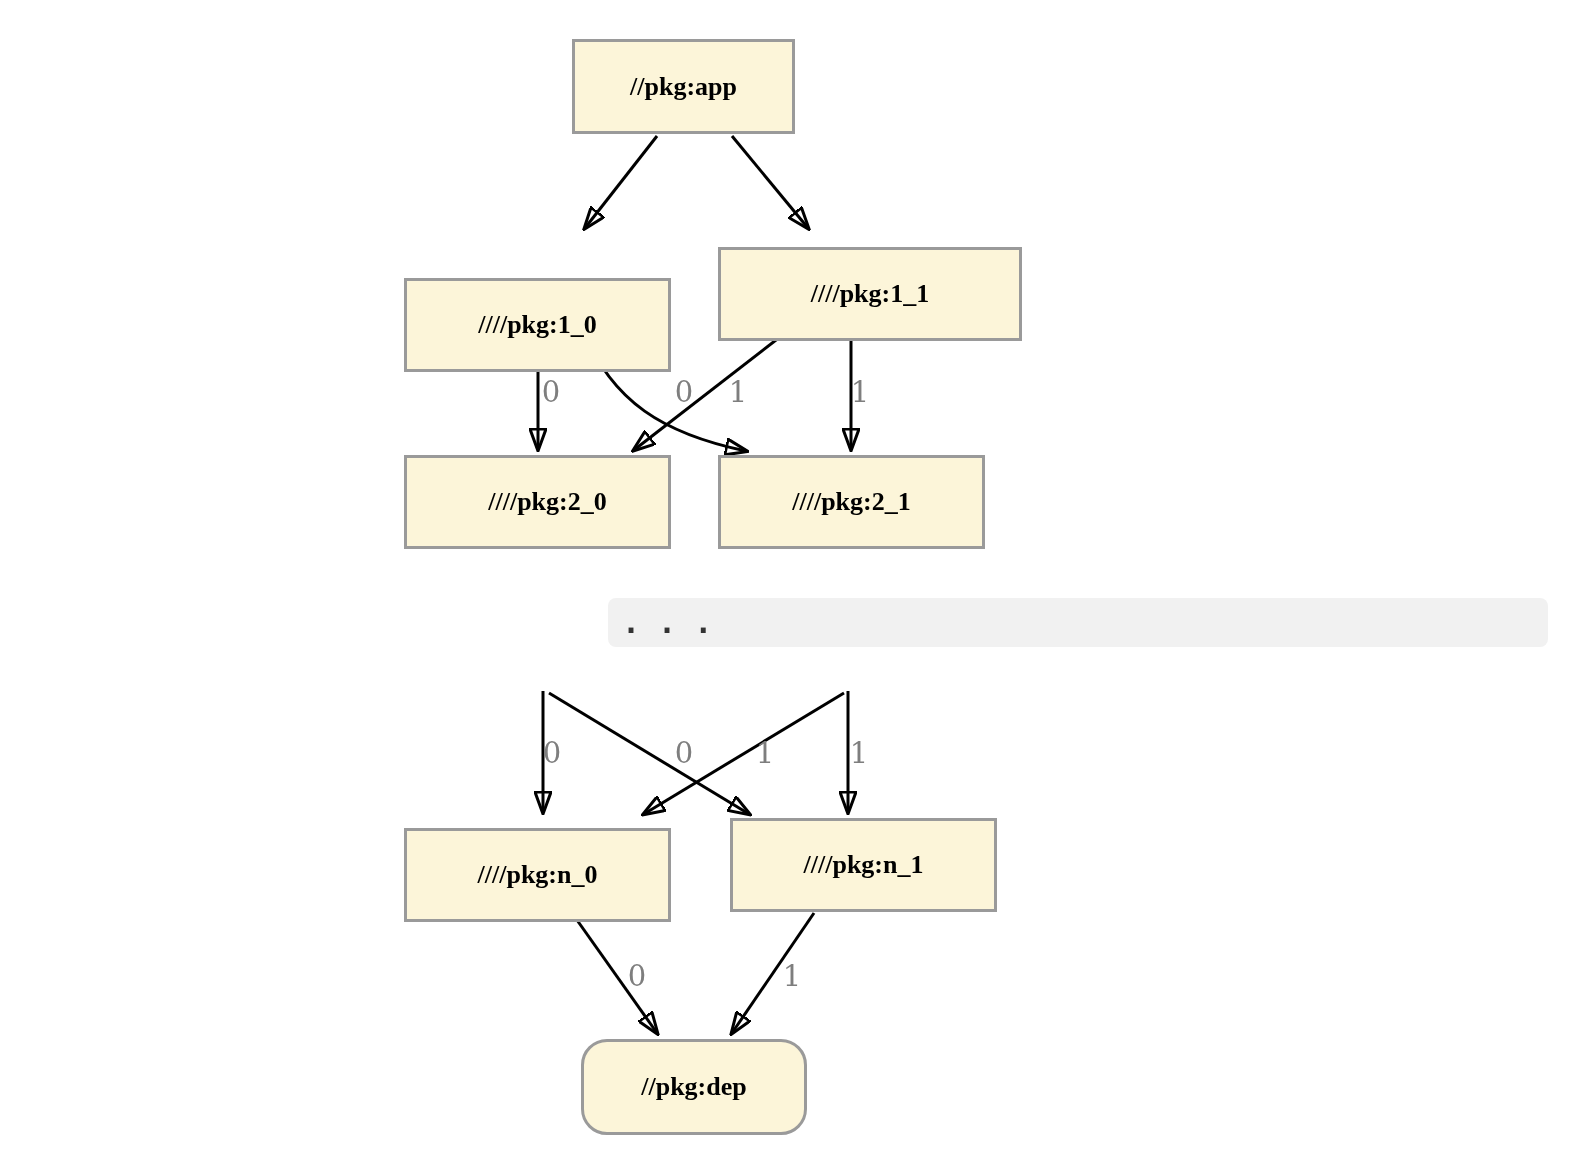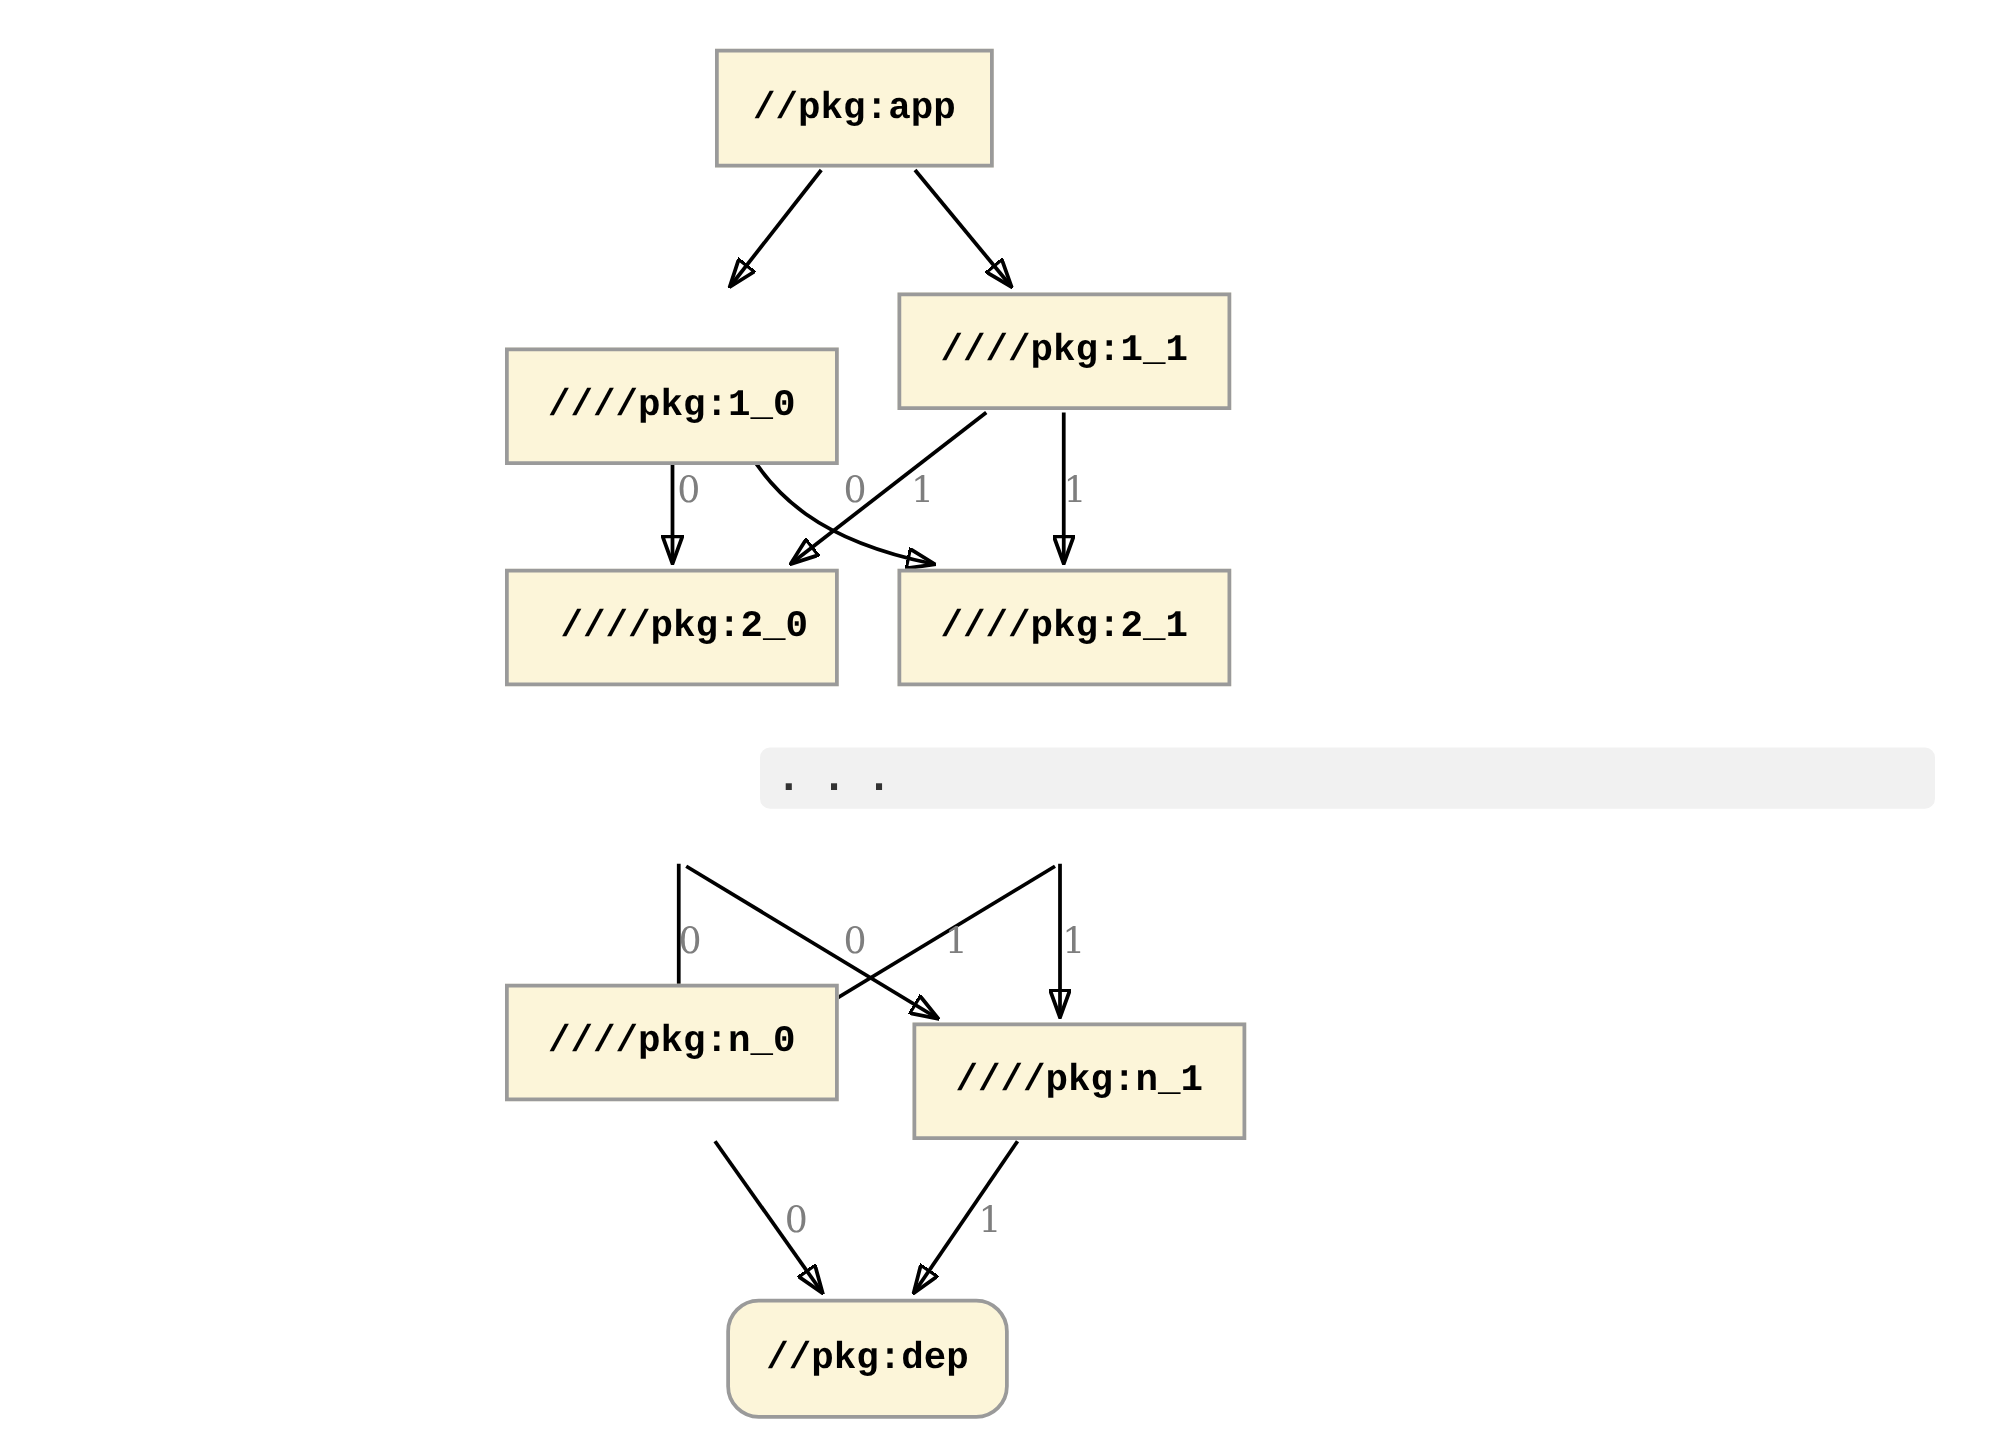--- a/index.html
+++ b/index.html
@@ -20,23 +20,23 @@
   .node {
     position: absolute;
     box-sizing: border-box;
     background: #fcf5d9;
     border: 3px solid #9a9a9a;
     display: flex;
     align-items: center;
     justify-content: center;
   }
   .nlabel {
-    font-family: Liberation Mono, monospace;
+    font-family: Liberation Serif, serif;
     font-weight: bold;
-    font-size: 30px;
+    font-size: 26px;
     color: #000000;
     white-space: pre;
   }
   .elabel {
     position: absolute;
     transform: translate(-50%, -50%);
     font-family: "DejaVu Serif", "Liberation Serif", serif;
     font-size: 29px;
     color: #7e7e7e;
     line-height: 1;
@@ -86,37 +86,37 @@
   </svg>
 
   <div class="node" style="left:572px; top:39px; width:223px; height:95px;">
     <span class="nlabel">//pkg:app</span>
   </div>
 
   <div class="node" style="left:404px; top:234px; width:267px; height:94px;margin-top:44px;">
     <span class="nlabel">////pkg:1_0</span>
   </div>
 
-  <div class="node" style="left:718px; top:234px; width:267px; height:94px;">
+  <div class="node" style="left:718px; top:247px; width:304px; height:94px;">
     <span class="nlabel">////pkg:1_1</span>
   </div>
 
   <div class="node" style="left:404px; top:455px; width:267px; height:94px;padding-left:20px;">
     <span class="nlabel">////pkg:2_0</span>
   </div>
 
   <div class="node" style="left:718px; top:455px; width:267px; height:94px;">
     <span class="nlabel">////pkg:2_1</span>
   </div>
 
   <div class="band">
     <span class="dots">. . .</span>
   </div>
 
-  <div class="node" style="left:404px; top:787px; width:267px; height:94px;">
+  <div class="node" style="left:404px; top:828px; width:267px; height:94px;">
     <span class="nlabel">////pkg:n_0</span>
   </div>
 
   <div class="node" style="left:718px; top:818px; width:267px; height:94px;margin-left:12px;">
     <span class="nlabel">////pkg:n_1</span>
   </div>
 
   <div class="node" style="left:581px; top:1039px; width:226px; height:96px;border-radius:26px;">
     <span class="nlabel">//pkg:dep</span>
   </div>

